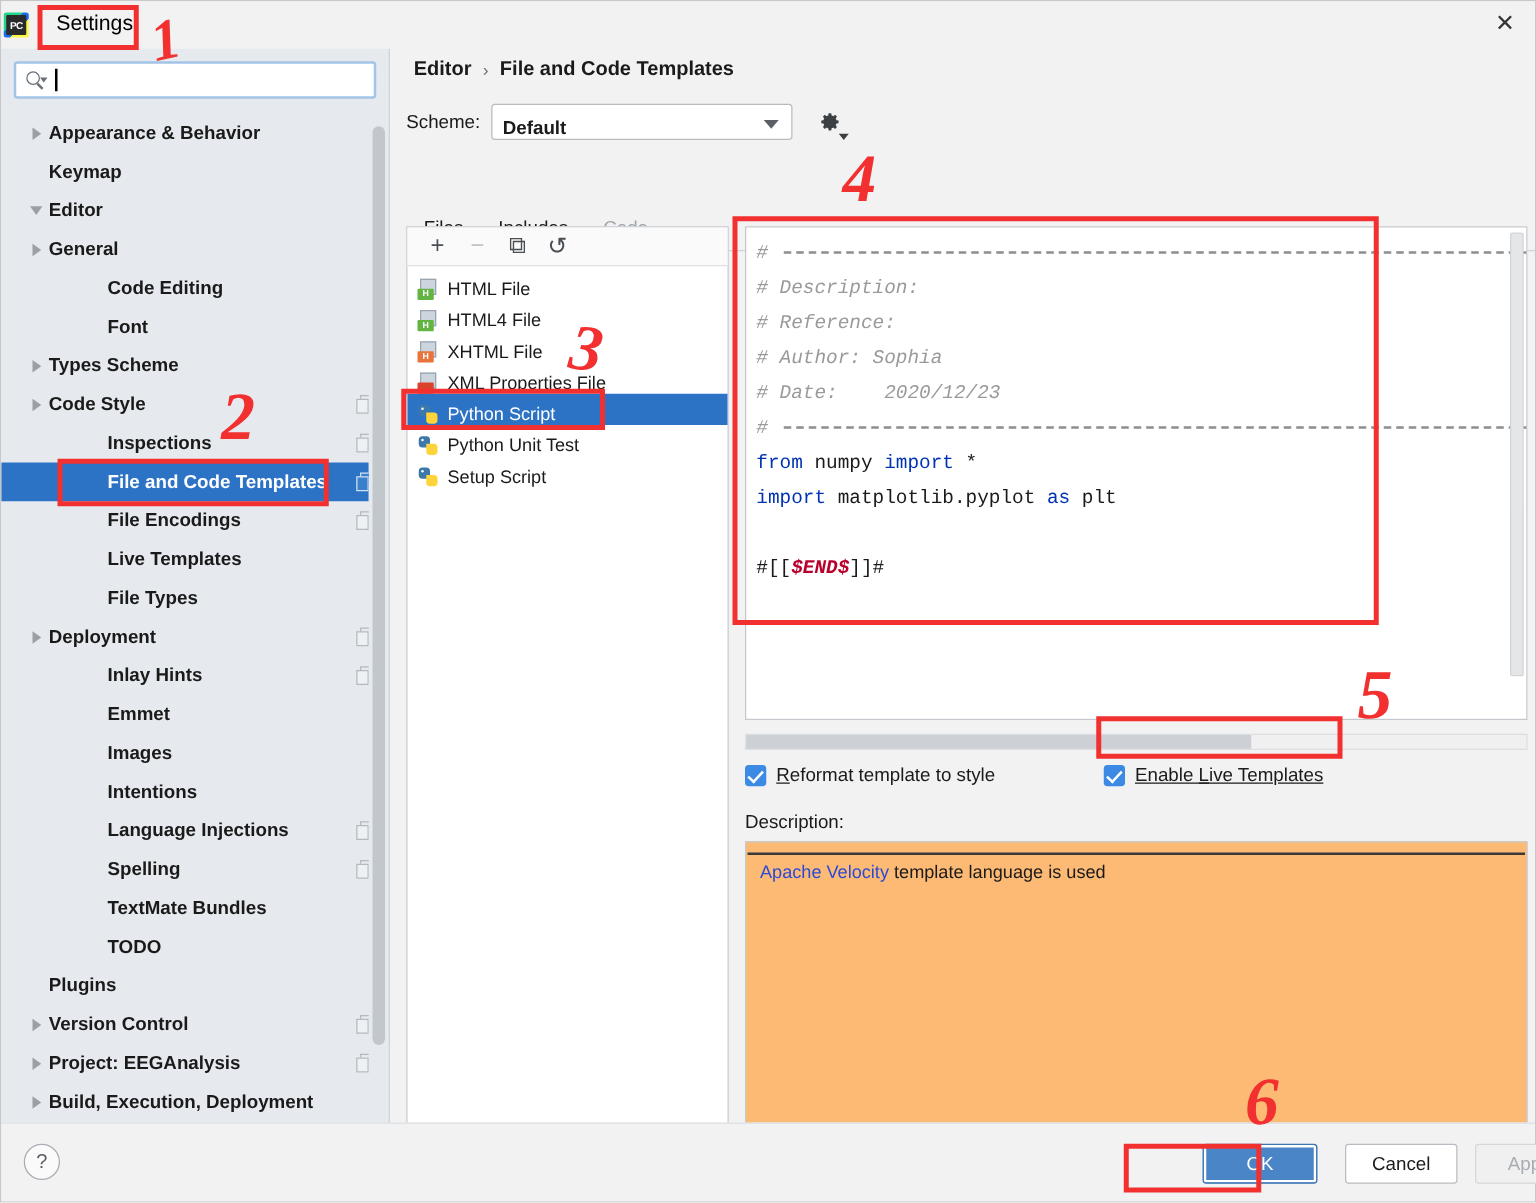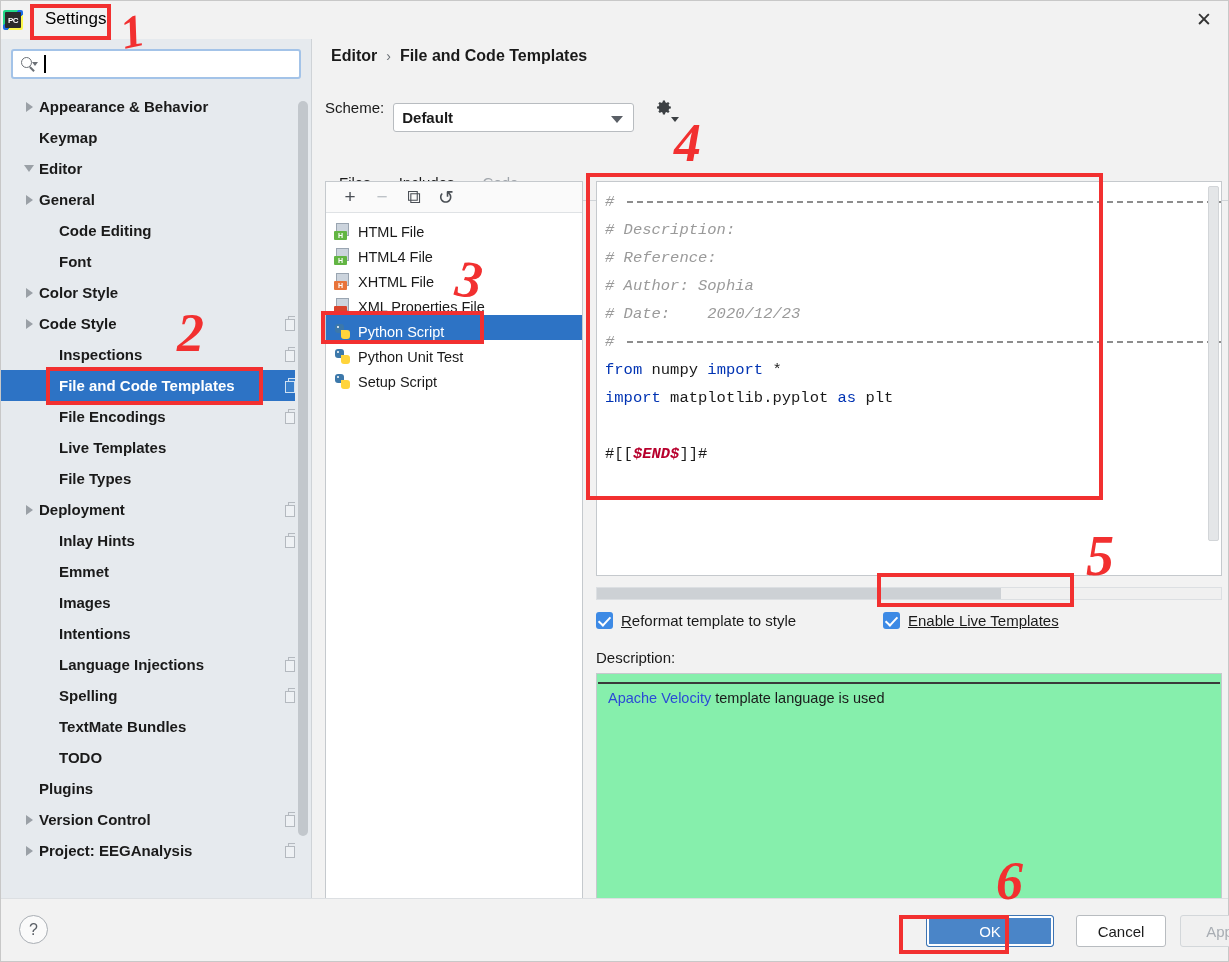--- a/index.html
+++ b/index.html
@@ -114,21 +114,21 @@
     border-top: 5px solid transparent; border-bottom: 5px solid transparent;
     border-left: 7px solid #9aa0a6;
   }
   .tw .arrow-down {
     width: 0; height: 0;
     border-left: 5px solid transparent; border-right: 5px solid transparent;
     border-top: 7px solid #9aa0a6;
   }
   .tree-label { white-space: nowrap; }
   .indent-1 { padding-left: 18px; }
-  .indent-2 { padding-left: 38px; }
+  .indent-2 { padding-left: 38px; gap: 27px; }
   .copy-marker {
     position: absolute; right: -4px; top: 8px;
     width: 14px; height: 15px;
   }
   .copy-marker .b1 {
     position: absolute; left: 3px; top: 0; width: 10px; height: 12px;
     border: 1.3px solid #b4b9bf; background: #e6eaee;
   }
   .copy-marker .b2 {
     position: absolute; left: 0; top: 3px; width: 10px; height: 12px;
@@ -159,24 +159,23 @@
   .bc-sep { color: #6b7076; font-weight: normal; font-size: 14px; }
 
   .scheme-row {
     position: absolute; left: 12px; top: 44px;
     display: flex; align-items: center; gap: 9px;
   }
   .scheme-label { font-size: 15px; color: #1a1a1a; }
   .scheme-select {
     width: 241px; height: 29px; background: #fff;
     border: 1px solid #b8bcc0; border-radius: 3px;
-    display: flex; align-items: center; padding: 0 8px;
+    display: flex; align-items: flex-end; padding: 0 8px;
     font-size: 15px; font-weight: bold; color: #1a1a1a;
     position: relative;
-    margin-top: 20px;
   }
   .scheme-select .chev {
     position: absolute; right: 10px; top: 12px;
     width: 0; height: 0;
     border-left: 6px solid transparent; border-right: 6px solid transparent;
     border-top: 7px solid #5a5f66;
   }
   .gear-btn {
     width: 26px; height: 26px; position: relative; margin-left: 8px;
     display: flex; align-items: center; justify-content: center;
@@ -310,21 +309,21 @@
     transform: rotate(43deg);
   }
   .mn { text-decoration: underline; }
 
   .desc-label {
     position: absolute; left: 283px; top: 610px;
     font-size: 15px; color: #1a1a1a;
   }
   .desc-box {
     position: absolute; left: 283px; top: 634px; right: 6px; height: 252px;
-    background: #86efac; border: 1px solid #c5c9cd;
+    background: #fdba74; border: 1px solid #c5c9cd;
   }
   .desc-box .topline {
     position: absolute; left: 1px; right: 1px; top: 8px; height: 2px;
     background: #3a3a3a;
   }
   .desc-text {
     position: absolute; left: 11px; top: 16px;
     font-size: 14.5px; color: #1a1a1a;
   }
   .desc-text .link { color: #2b4ad6; }
@@ -341,21 +340,21 @@
     display: flex; align-items: center; justify-content: center;
     font-size: 16px; color: #5a5f66; cursor: default;
   }
   .btn {
     position: absolute; top: 16px; height: 32px;
     border-radius: 3px; font-size: 15px;
     display: flex; align-items: center; justify-content: center;
     cursor: default;
   }
   .btn-ok {
-    right: 174px; width: 128px;
+    right: 174px; width: 92px;
     background: #4a85c8; color: #fff;
     border: 1px solid #3d74b3;
     box-shadow: inset 0 0 0 2px #fff;
   }
   .btn-cancel {
     right: 62px; width: 90px;
     background: #fff; color: #1a1a1a; border: 1px solid #b8bcc0;
   }
   .btn-apply {
     right: -42px; width: 90px;
@@ -427,21 +426,21 @@
           <span class="tree-label">Code Editing</span>
         </div>
         <div class="tree-row indent-2">
           <span class="tw"></span>
           <span class="tree-label">Font</span>
         </div>
         <div class="tree-row indent-1">
           <span class="tw">
             <span class="arrow-right"></span>
           </span>
-          <span class="tree-label">Color Style</span>
+          <span class="tree-label">Types Scheme</span>
         </div>
         <div class="tree-row indent-1">
           <span class="tw">
             <span class="arrow-right"></span>
           </span>
           <span class="tree-label">Code Style</span>
           <span class="copy-marker">
             <span class="b1"></span>
             <span class="b2"></span>
           </span>
@@ -548,20 +547,26 @@
         </div>
         <div class="tree-row bold">
           <span class="tw">
             <span class="arrow-right"></span>
           </span>
           <span class="tree-label">Project: EEGAnalysis</span>
           <span class="copy-marker">
             <span class="b1"></span>
             <span class="b2"></span>
           </span>
+        </div>
+        <div class="tree-row bold">
+          <span class="tw">
+            <span class="arrow-right"></span>
+          </span>
+          <span class="tree-label">Build, Execution, Deployment</span>
         </div>
       </div>
     <div class="sb-vert">
       <div class="thumb"></div>
     </div>
   </div>
 
   <div class="content">
 
     <div class="breadcrumb">

